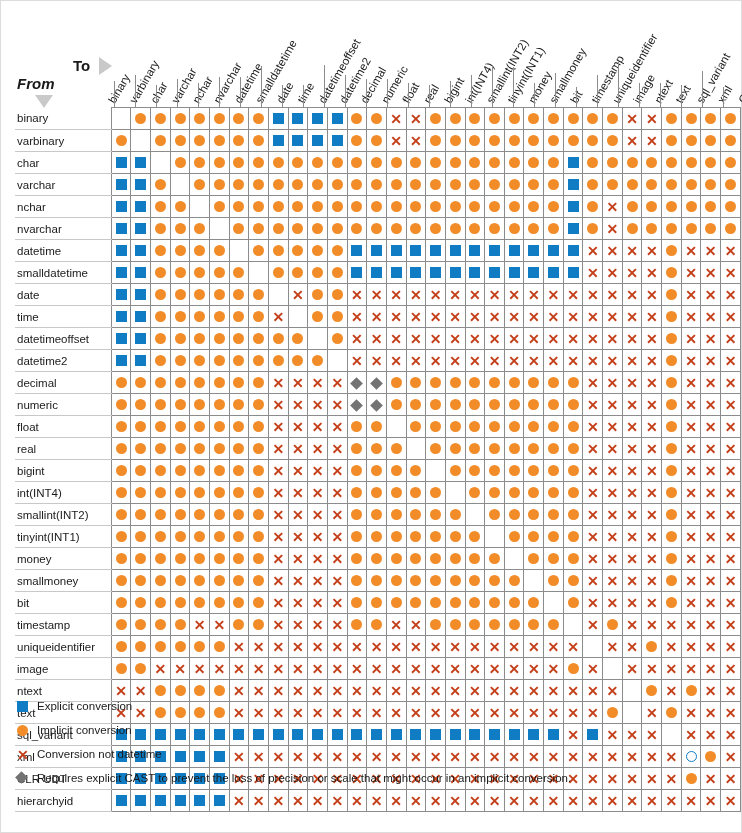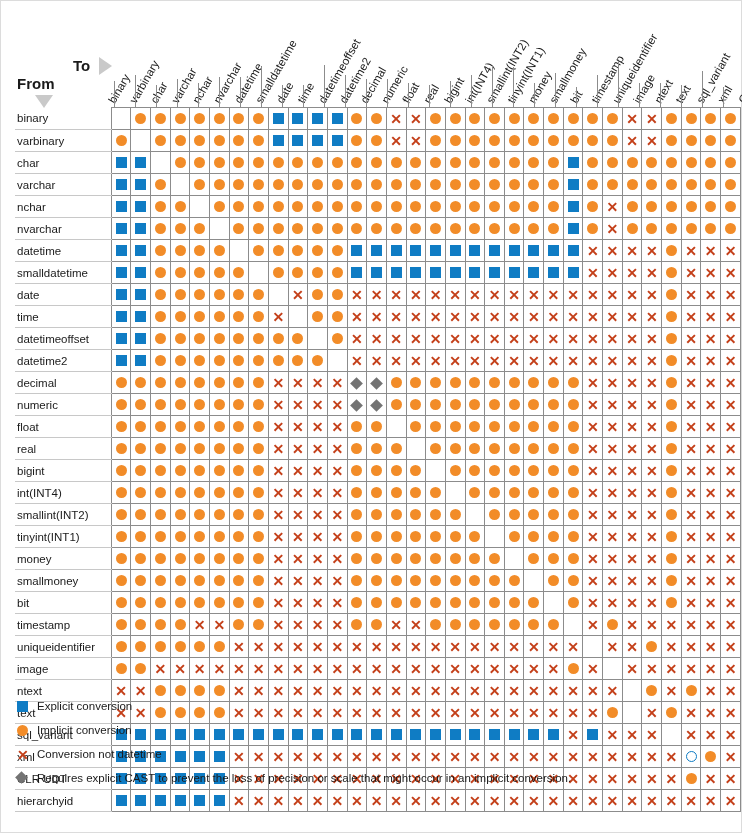--- a/index.html
+++ b/index.html
@@ -62,20 +62,21 @@
     top: 16px;
     font-size: 15px;
     font-weight: bold;
   }
   #lbl-from {
     position: absolute;
     left: 2px;
     top: 34px;
     font-size: 15px;
     font-weight: bold;
+    font-style: italic;
   }
   #arrow-to {
     position: absolute;
     left: 84px;
     top: 16px;
     width: 0; height: 0;
     border-top: 9px solid transparent;
     border-bottom: 9px solid transparent;
     border-left: 13px solid #c9c9c9;
   }

